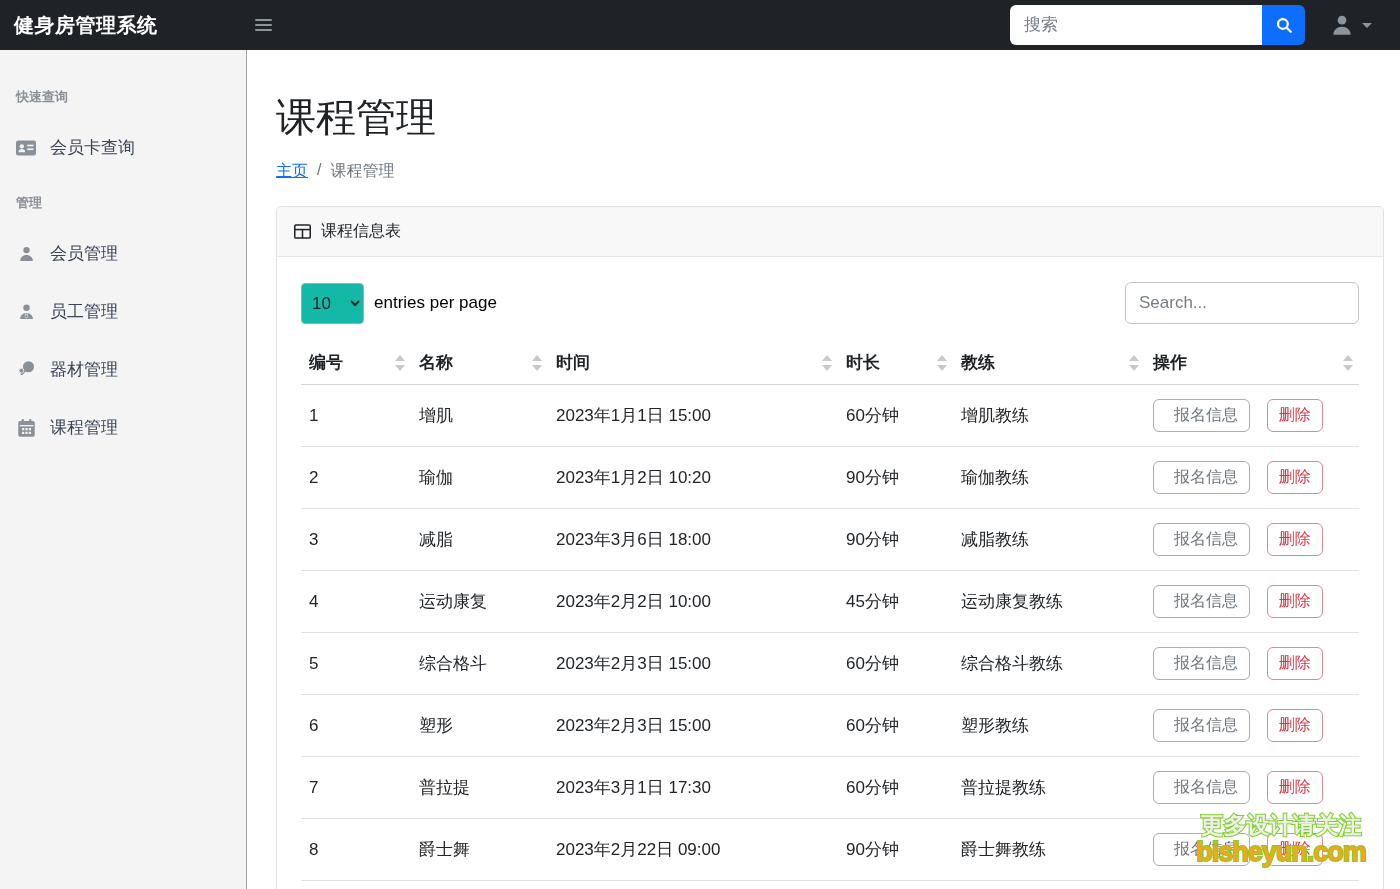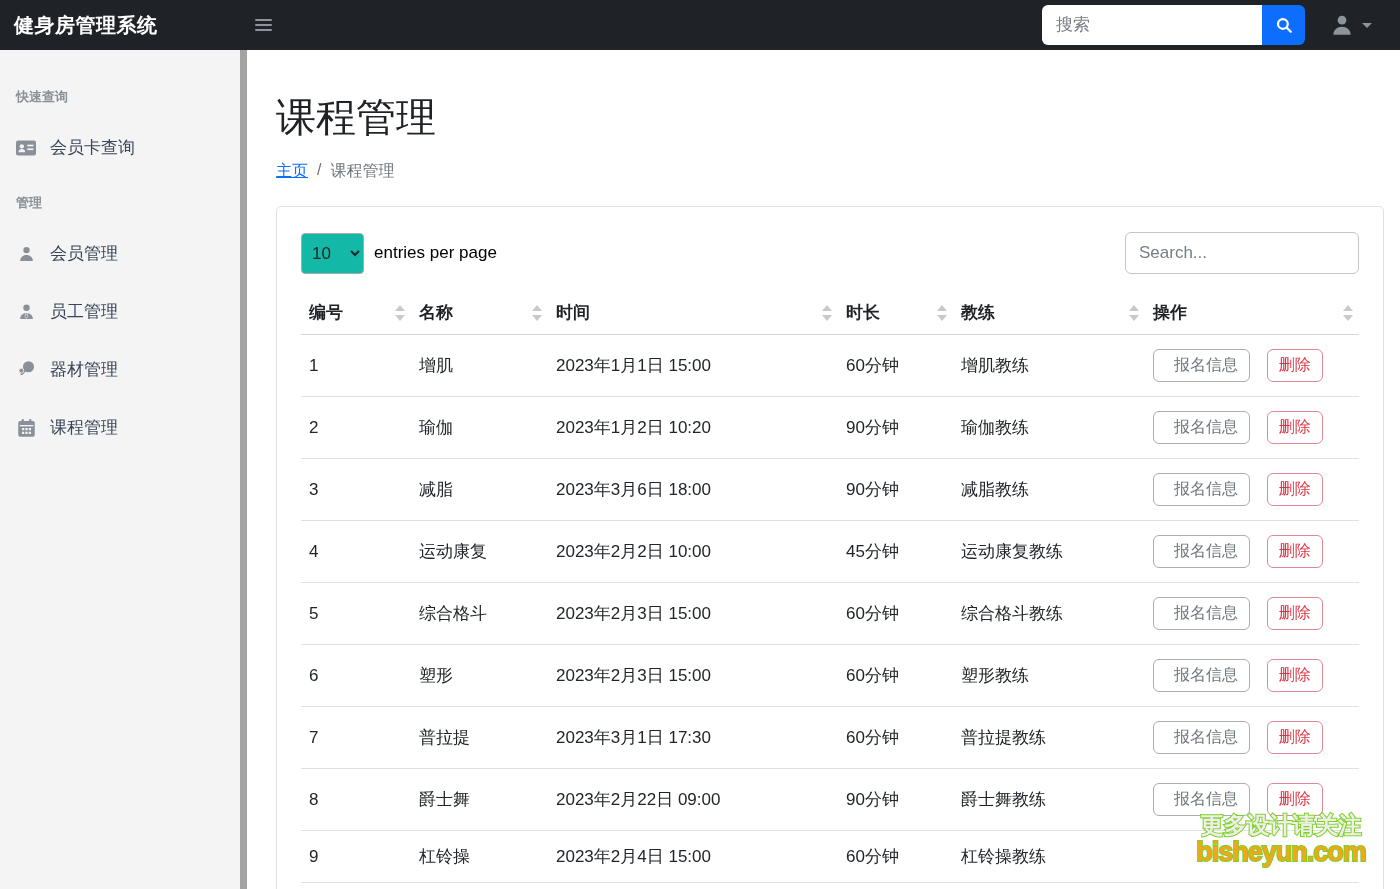--- a/index.html
+++ b/index.html
@@ -35,21 +35,21 @@
     padding: 6px;
     margin-left: 2px;
     display: flex;
     flex-direction: column;
     gap: 3px;
   }
   .nav-toggle span { width: 17px; height: 2px; background: #8d959c; border-radius: 1px; }
   .nav-spacer { flex: 1; }
   .nav-search { display: flex; height: 40px; }
   .nav-search input {
-    width: 220px;
+    width: 252px;
     height: 40px;
     border: none;
     border-radius: 6px 0 0 6px;
     padding: 0 14px;
     font-size: 17px;
     font-family: inherit;
     outline: none;
     color: #212529;
   }
   .nav-search input::placeholder { color: #757d85; }
@@ -78,21 +78,21 @@
     border-right: 5px solid transparent;
     border-top: 5px solid #8d959c;
   }
 
   
   .layout { display: flex; height: 839px; }
   .sidebar {
     width: 247px;
     flex: 0 0 auto;
     background: #f4f4f5;
-    border-right: 7px solid #a3a3a3;
+    border-right: 1px solid #a3a3a3;
     padding: 38px 40px 0 16px;
   }
   .side-section-label {
     font-size: 13px;
     font-weight: 700;
     color: #8a9097;
     margin-bottom: 30px;
   }
   .side-section-label.second { margin-top: 6px; }
   .side-item {
@@ -342,20 +342,30 @@
   <main class="main">
     <h1 class="page-title">课程管理</h1>
 
     <div class="breadcrumb">
       <a>主页</a>
       <span class="sep">/</span>
       <span class="current">课程管理</span>
     </div>
 
     <section class="card">
+      <div class="card-header">
+        <span>
+          <svg width="17" height="15" viewBox="0 0 22 19" fill="none" stroke="#212529" stroke-width="2">
+            <rect x="1" y="1" width="20" height="17" rx="1.5"></rect>
+            <line x1="1" y1="7" x2="21" y2="7"></line>
+            <line x1="11" y1="7" x2="11" y2="18"></line>
+          </svg>
+        </span>
+        <span>课程信息表</span>
+      </div>
 
       <div class="card-body">
         <div class="table-controls">
           <div class="entries">
             <select>
               <option selected="">10</option>
             </select>
             <span class="entries-label">entries per page</span>
           </div>
           <input class="table-search" type="text" placeholder="Search..." style="">

